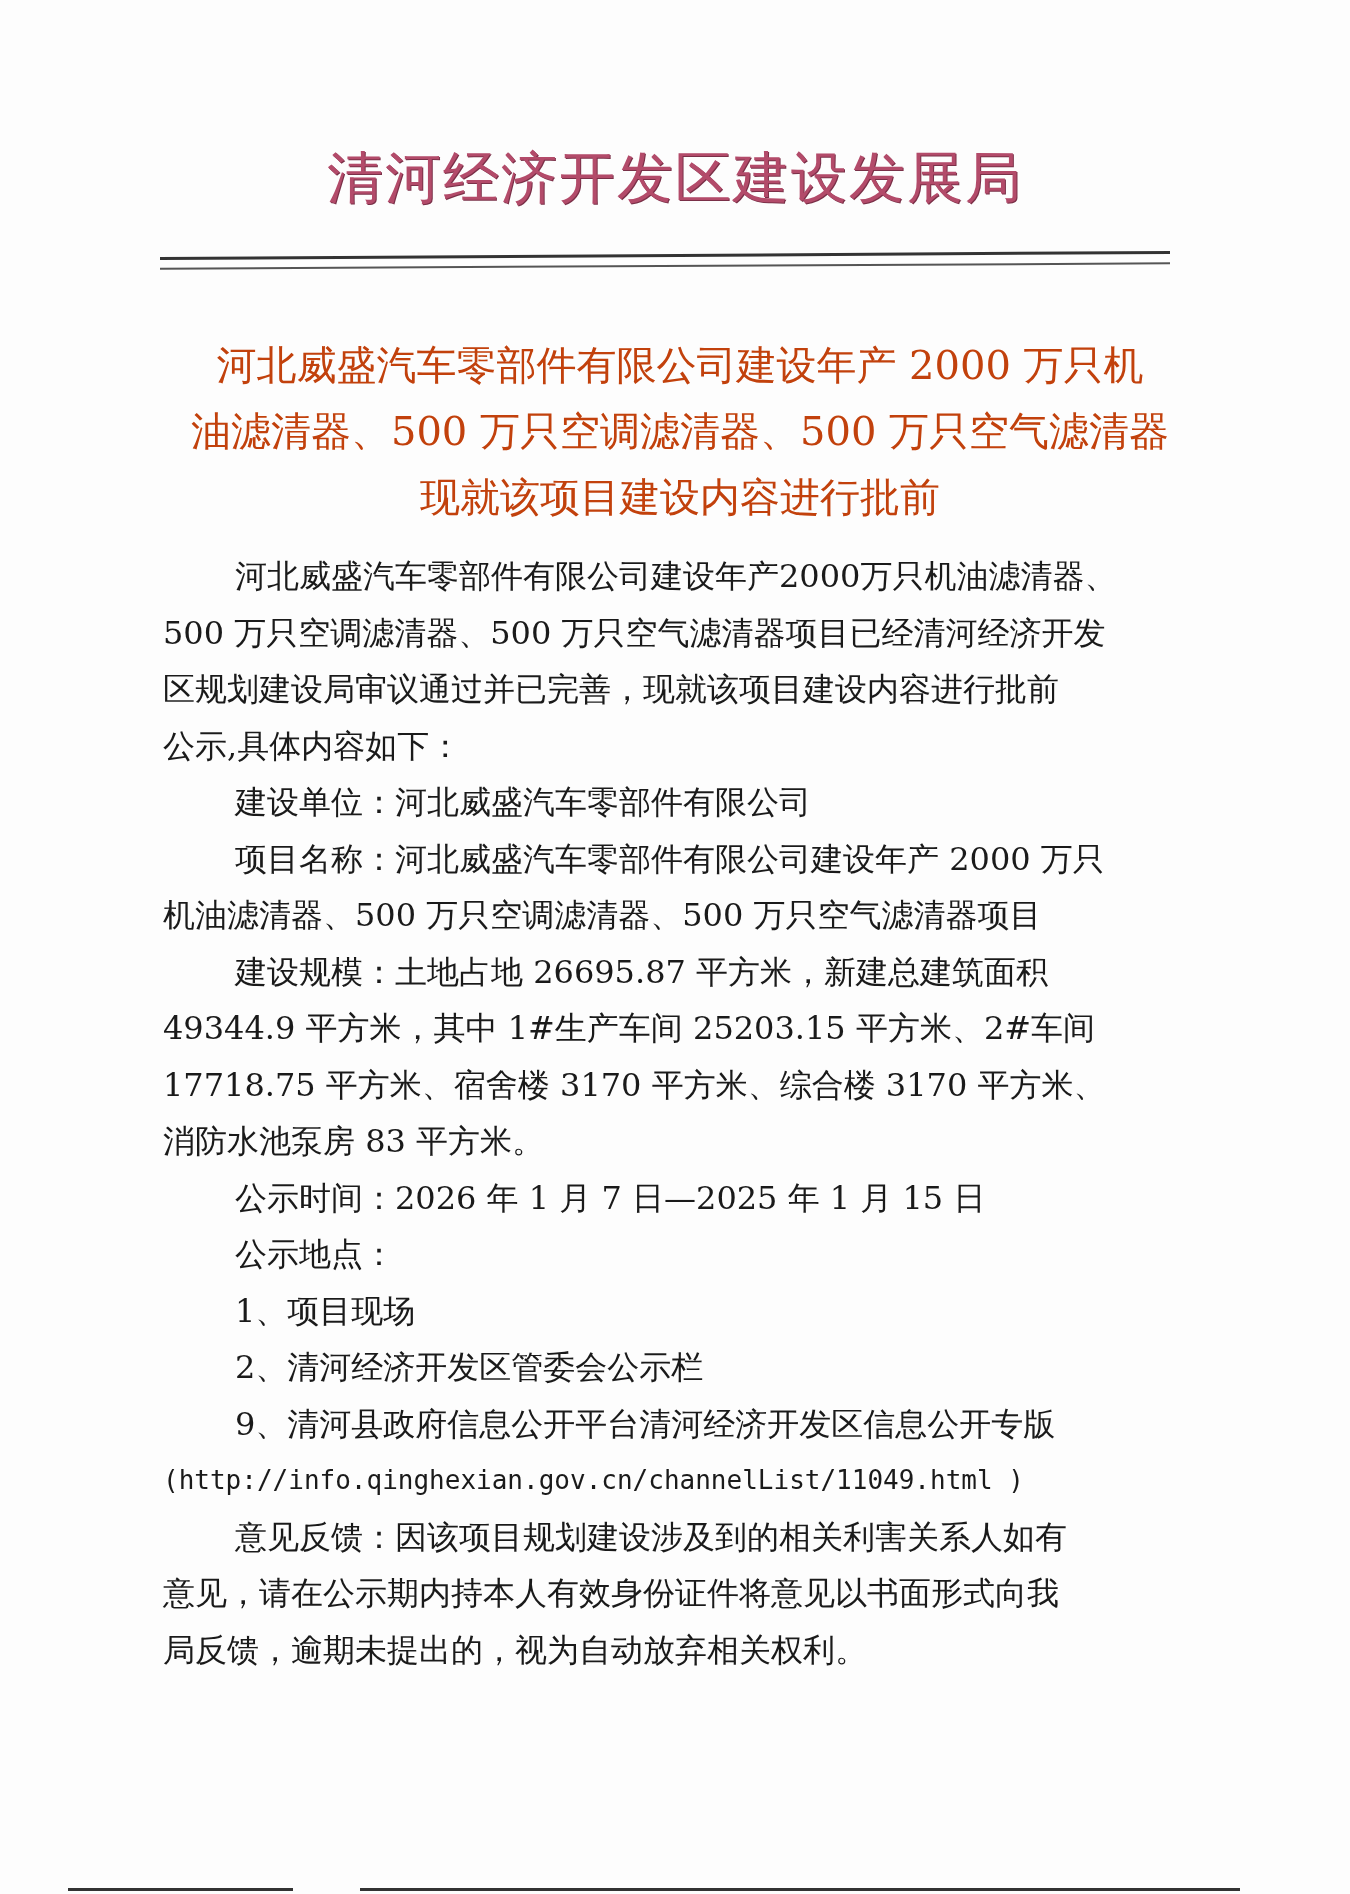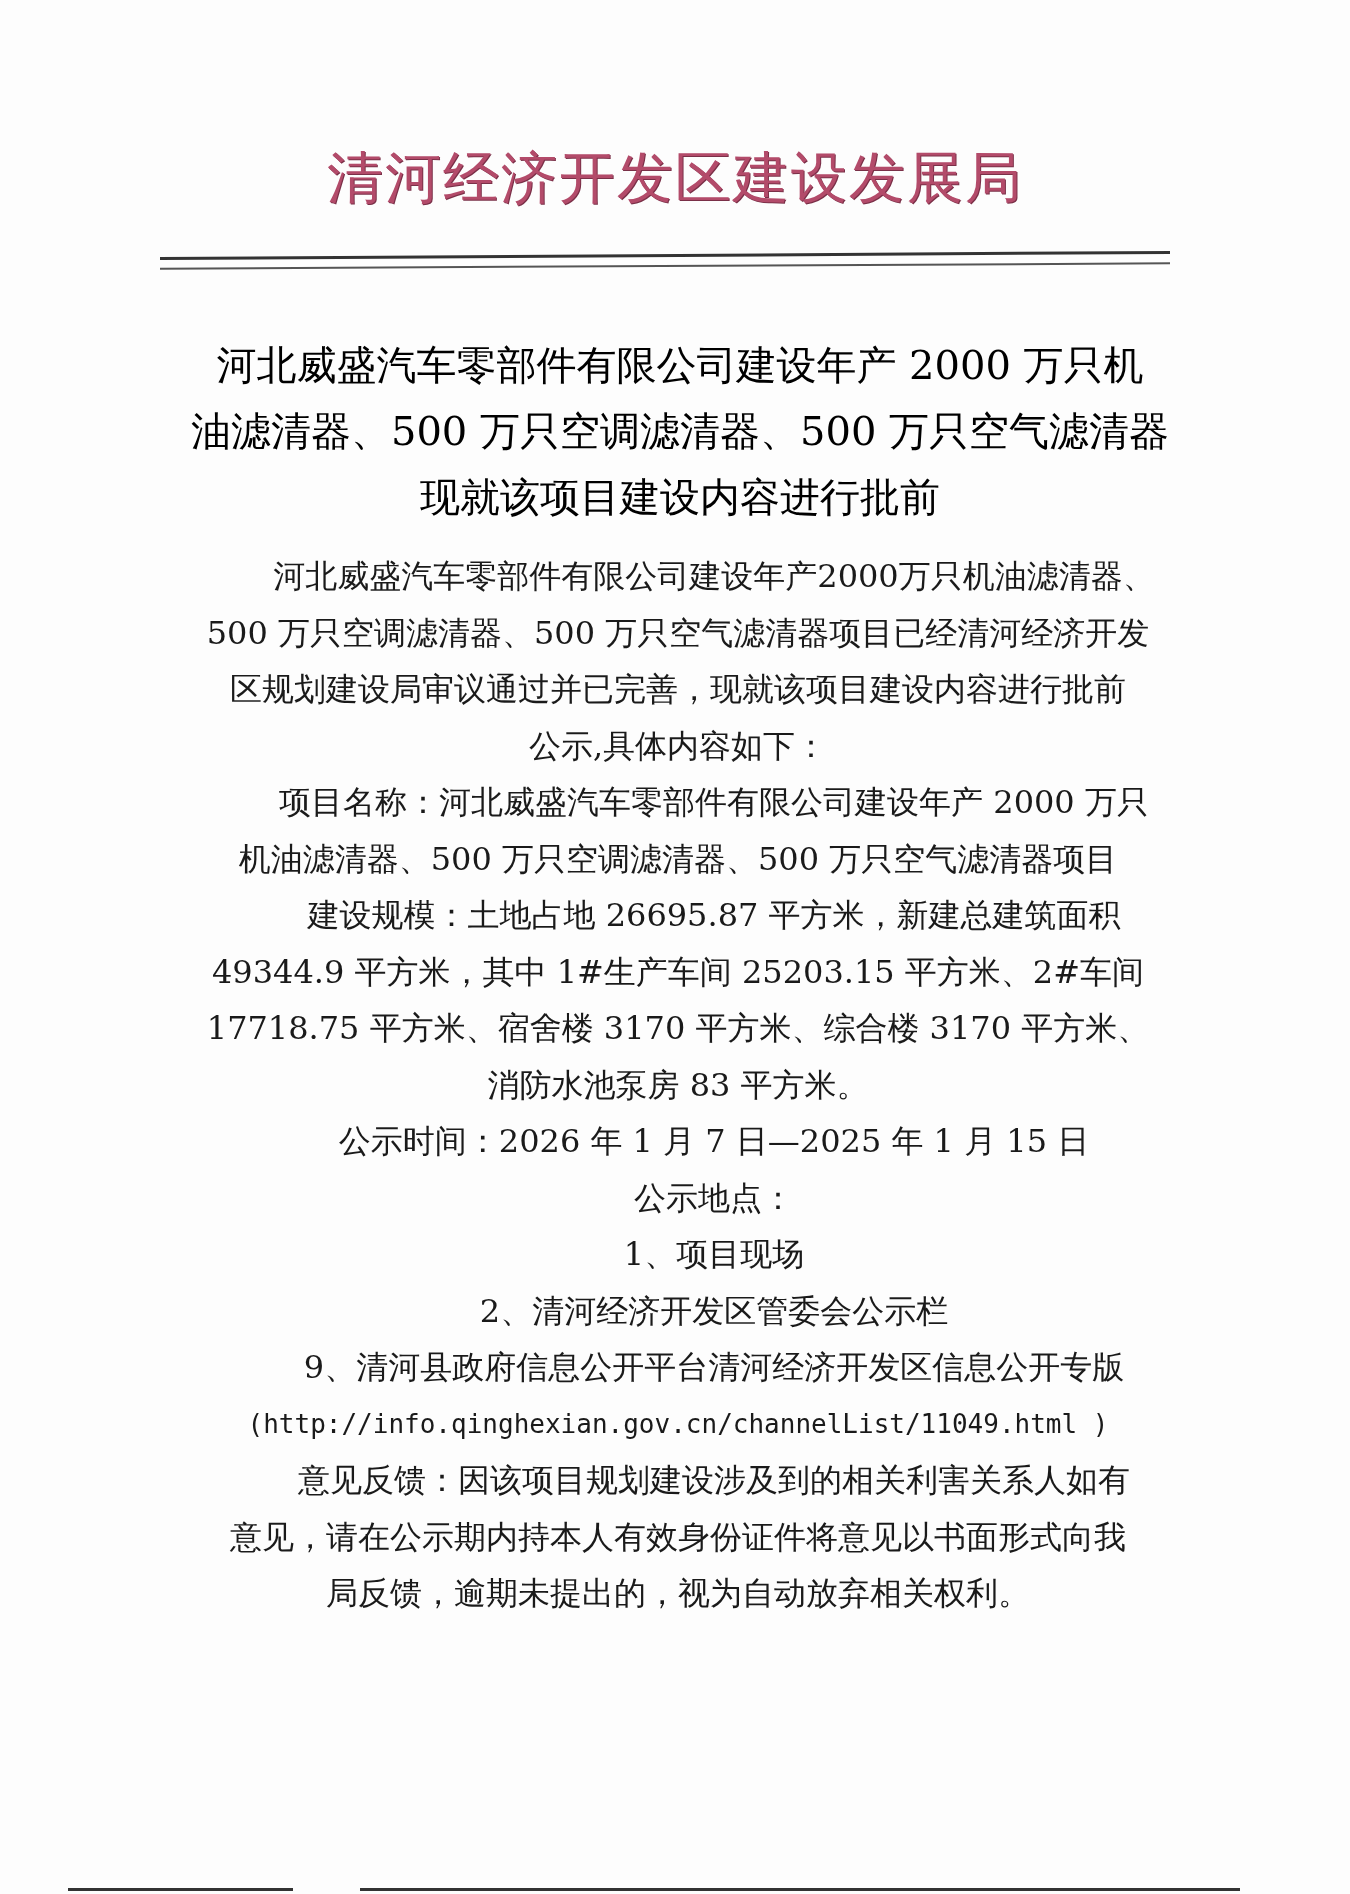--- a/index.html
+++ b/index.html
@@ -4,24 +4,24 @@
 <style>
   html, body { margin:0; padding:0; }
   body { width:1350px; height:1894px; background:#fdfdfd; position:relative; overflow:hidden;
          font-family:"DejaVu Serif","Liberation Serif",serif; color:#1a1a1a; }
   .masthead { position:absolute; left:160px; top:128px; width:1030px; text-align:center;
               font-family:"DejaVu Sans","Liberation Sans",sans-serif; font-size:56px; letter-spacing:2px;
               color:#b34b6a; line-height:100px; text-shadow:1px 1px 0 #7a3048; white-space:nowrap; }
   .rule1 { position:absolute; left:160px; top:254px; width:1010px; height:3px; background:#333; transform:rotate(-0.35deg); }
   .rule2 { position:absolute; left:160px; top:265px; width:1010px; height:2px; background:#555; transform:rotate(-0.3deg); }
   .headline { position:absolute; left:150px; top:332px; width:1060px; text-align:center;
-              font-size:40px; line-height:66px; color:#000000; }
+              font-size:40px; line-height:66px; color:#c2410c; }
   .headline div { white-space:nowrap; }
   .body { position:absolute; left:163px; top:548px; width:1030px; font-size:32px; line-height:56.5px; color:#1a1a1a; }
-  .line { white-space:nowrap; height:56.5px;text-align:center; }
+  .line { white-space:nowrap; height:56.5px; }
   .ind { padding-left:72px; }
   .url { font-family:"DejaVu Sans Mono","Liberation Mono",monospace; font-size:26px; }
   .bottomrule { position:absolute; top:1888px; height:3px; background:#333; }
 </style>
 </head>
 <body>
 
 <div class="masthead">清河经济开发区建设发展局</div>
 <div class="rule1"></div>
 <div class="rule2"></div>
@@ -31,20 +31,21 @@
   <div>油滤清器、500 万只空调滤清器、500 万只空气滤清器</div>
   <div>现就该项目建设内容进行批前</div>
 </div>
 
 <div class="body">
   <div class="line ind">河北威盛汽车零部件有限公司建设年产2000万只机油滤清器、</div>
   <div class="line">500 万只空调滤清器、500 万只空气滤清器项目已经清河经济开发</div>
   <div class="line">区规划建设局审议通过并已完善，现就该项目建设内容进行批前</div>
   <div class="line">公示,具体内容如下：</div>
 
+  <div class="line ind"><span>建设单位：</span><span>河北威盛汽车零部件有限公司</span></div>
 
   <div class="line ind"><span>项目名称：</span><span>河北威盛汽车零部件有限公司建设年产 2000 万只</span></div>
   <div class="line">机油滤清器、500 万只空调滤清器、500 万只空气滤清器项目</div>
 
 
 
   <div class="line ind"><span>建设规模：</span><span>土地占地 26695.87 平方米，新建总建筑面积</span></div>
   <div class="line">49344.9 平方米，其中 1#生产车间 25203.15 平方米、2#车间</div>
   <div class="line">17718.75 平方米、宿舍楼 3170 平方米、综合楼 3170 平方米、</div>
   <div class="line">消防水池泵房 83 平方米。</div>

